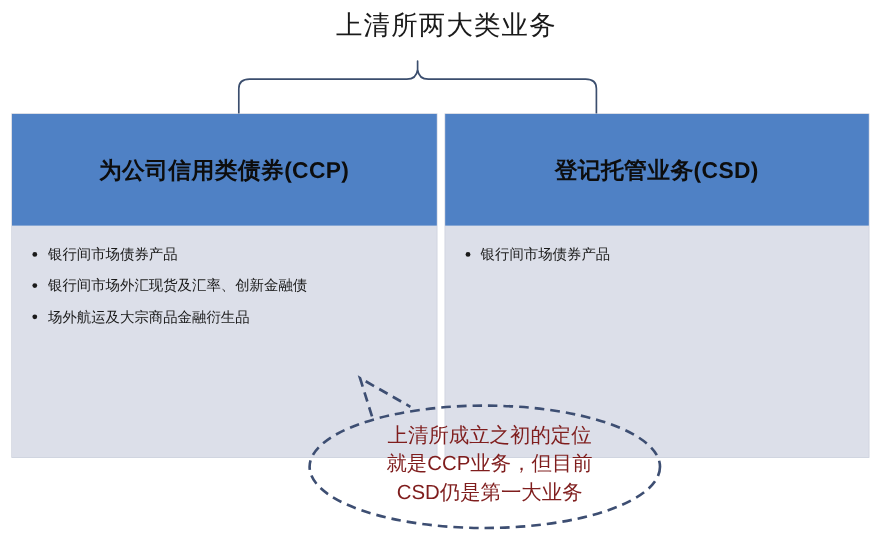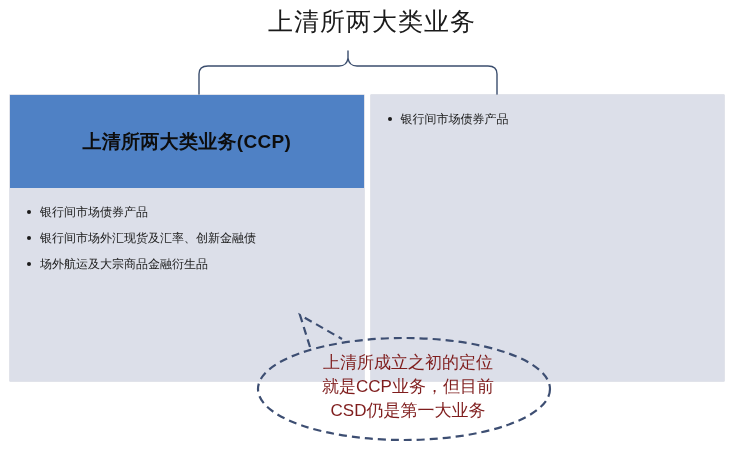--- a/index.html
+++ b/index.html
@@ -21,21 +21,21 @@
     height: 464px;
     background: #ffffff;
   }
   
   #title {
     position: absolute;
     left: 0;
     top: 4px;
     width: 744px;
     text-align: center;
-    font-size: 25px;
+    font-size: 22px;
     line-height: 34px;
     color: #1a1a1a;
     letter-spacing: 1px;
     font-weight: 400;
     white-space: nowrap;
   }
   
   #brace {
     position: absolute;
     left: 196px;
@@ -134,32 +134,35 @@
 
   <svg id="brace" viewBox="0 0 304 46" preserveAspectRatio="none">
     <path d="M 3 45 L 3 24 Q 3 16 12 16 L 143 16 Q 151 16 152 8 L 152 1
              L 152 8 Q 153 16 161 16 L 292 16 Q 301 16 301 24 L 301 45" fill="none" stroke="#3b4e6e" stroke-width="1.4" stroke-linecap="round" stroke-linejoin="round"></path>
   </svg>
 
   <div id="panels">
 
     <div class="panel">
       <div class="panel-head">
-        <span class="panel-head-label">上清所两大类业务(CCP)</span>
+        <span class="panel-head-label">为公司信用类债券(CCP)</span>
       </div>
       <div class="panel-body">
         <ul class="bullet-list">
           <li class="bullet-item">银行间市场债券产品</li>
           <li class="bullet-item">银行间市场外汇现货及汇率、创新金融债</li>
           <li class="bullet-item">场外航运及大宗商品金融衍生品</li>
         </ul>
       </div>
     </div>
 
     <div class="panel">
+      <div class="panel-head">
+        <span class="panel-head-label">登记托管业务(CSD)</span>
+      </div>
       <div class="panel-body">
         <ul class="bullet-list">
           <li class="bullet-item">银行间市场债券产品</li>
         </ul>
       </div>
     </div>
 
   </div>
 
   <svg id="callout" viewBox="0 0 320 150" preserveAspectRatio="none">

